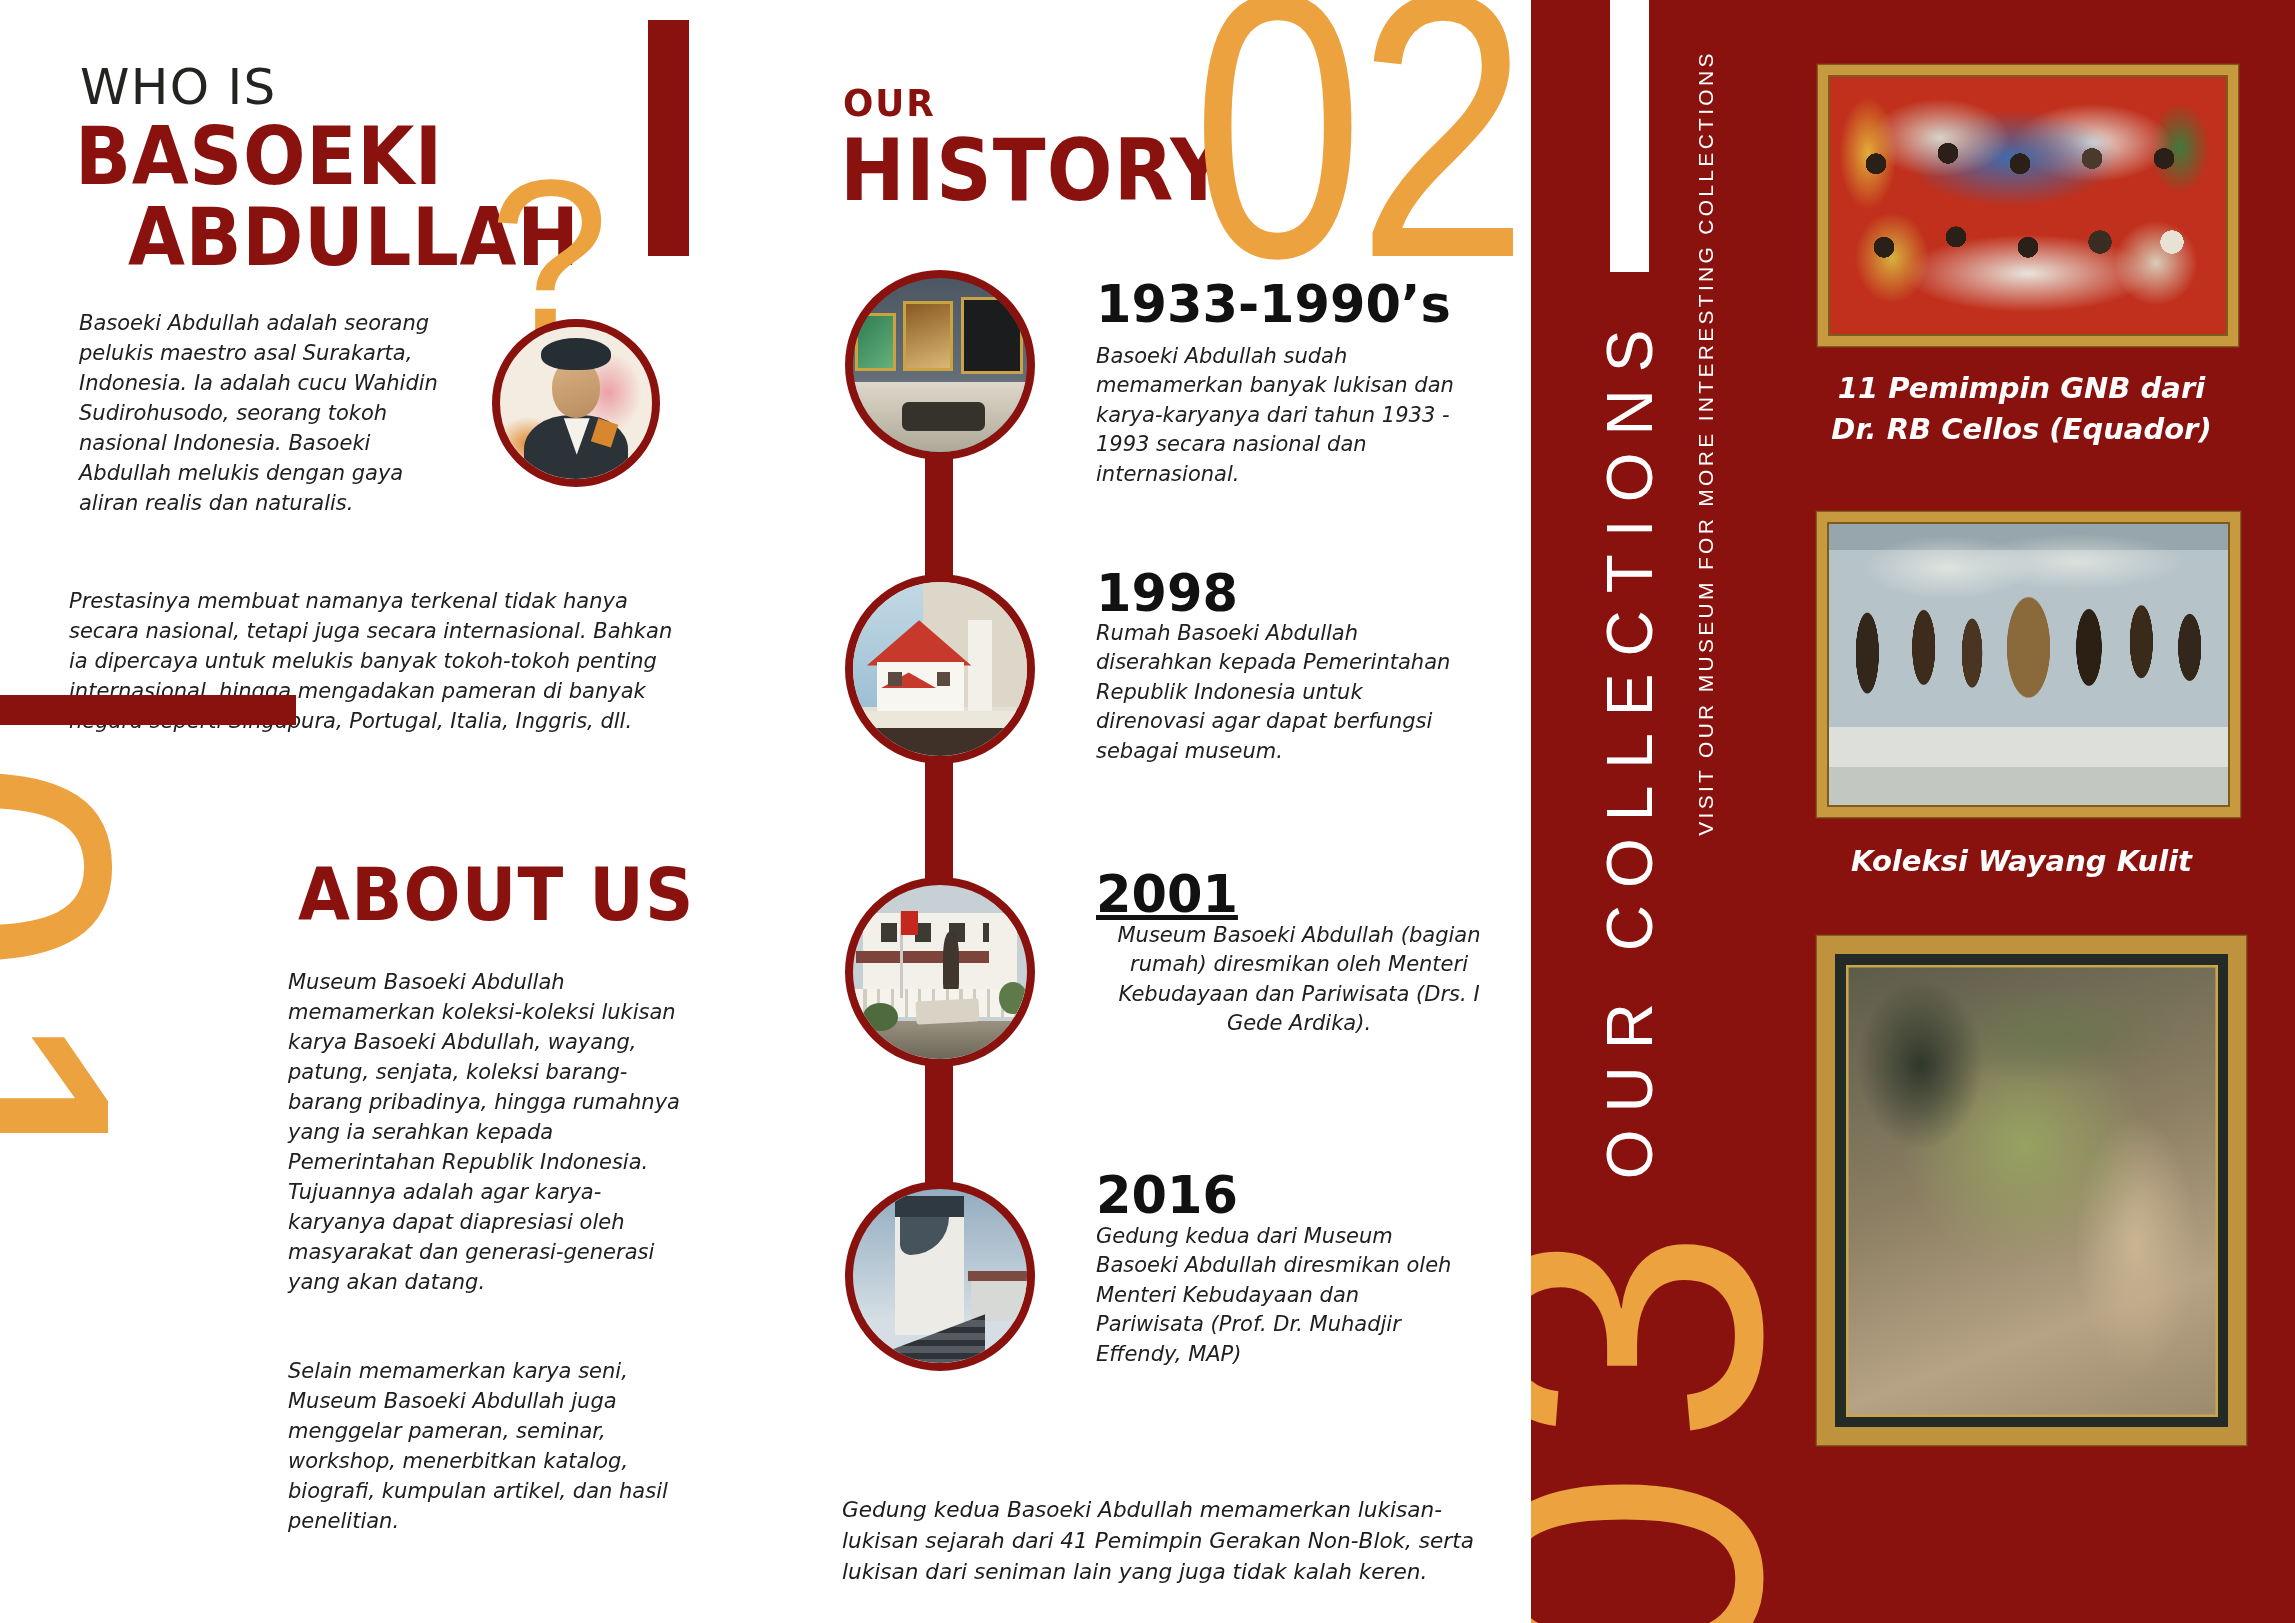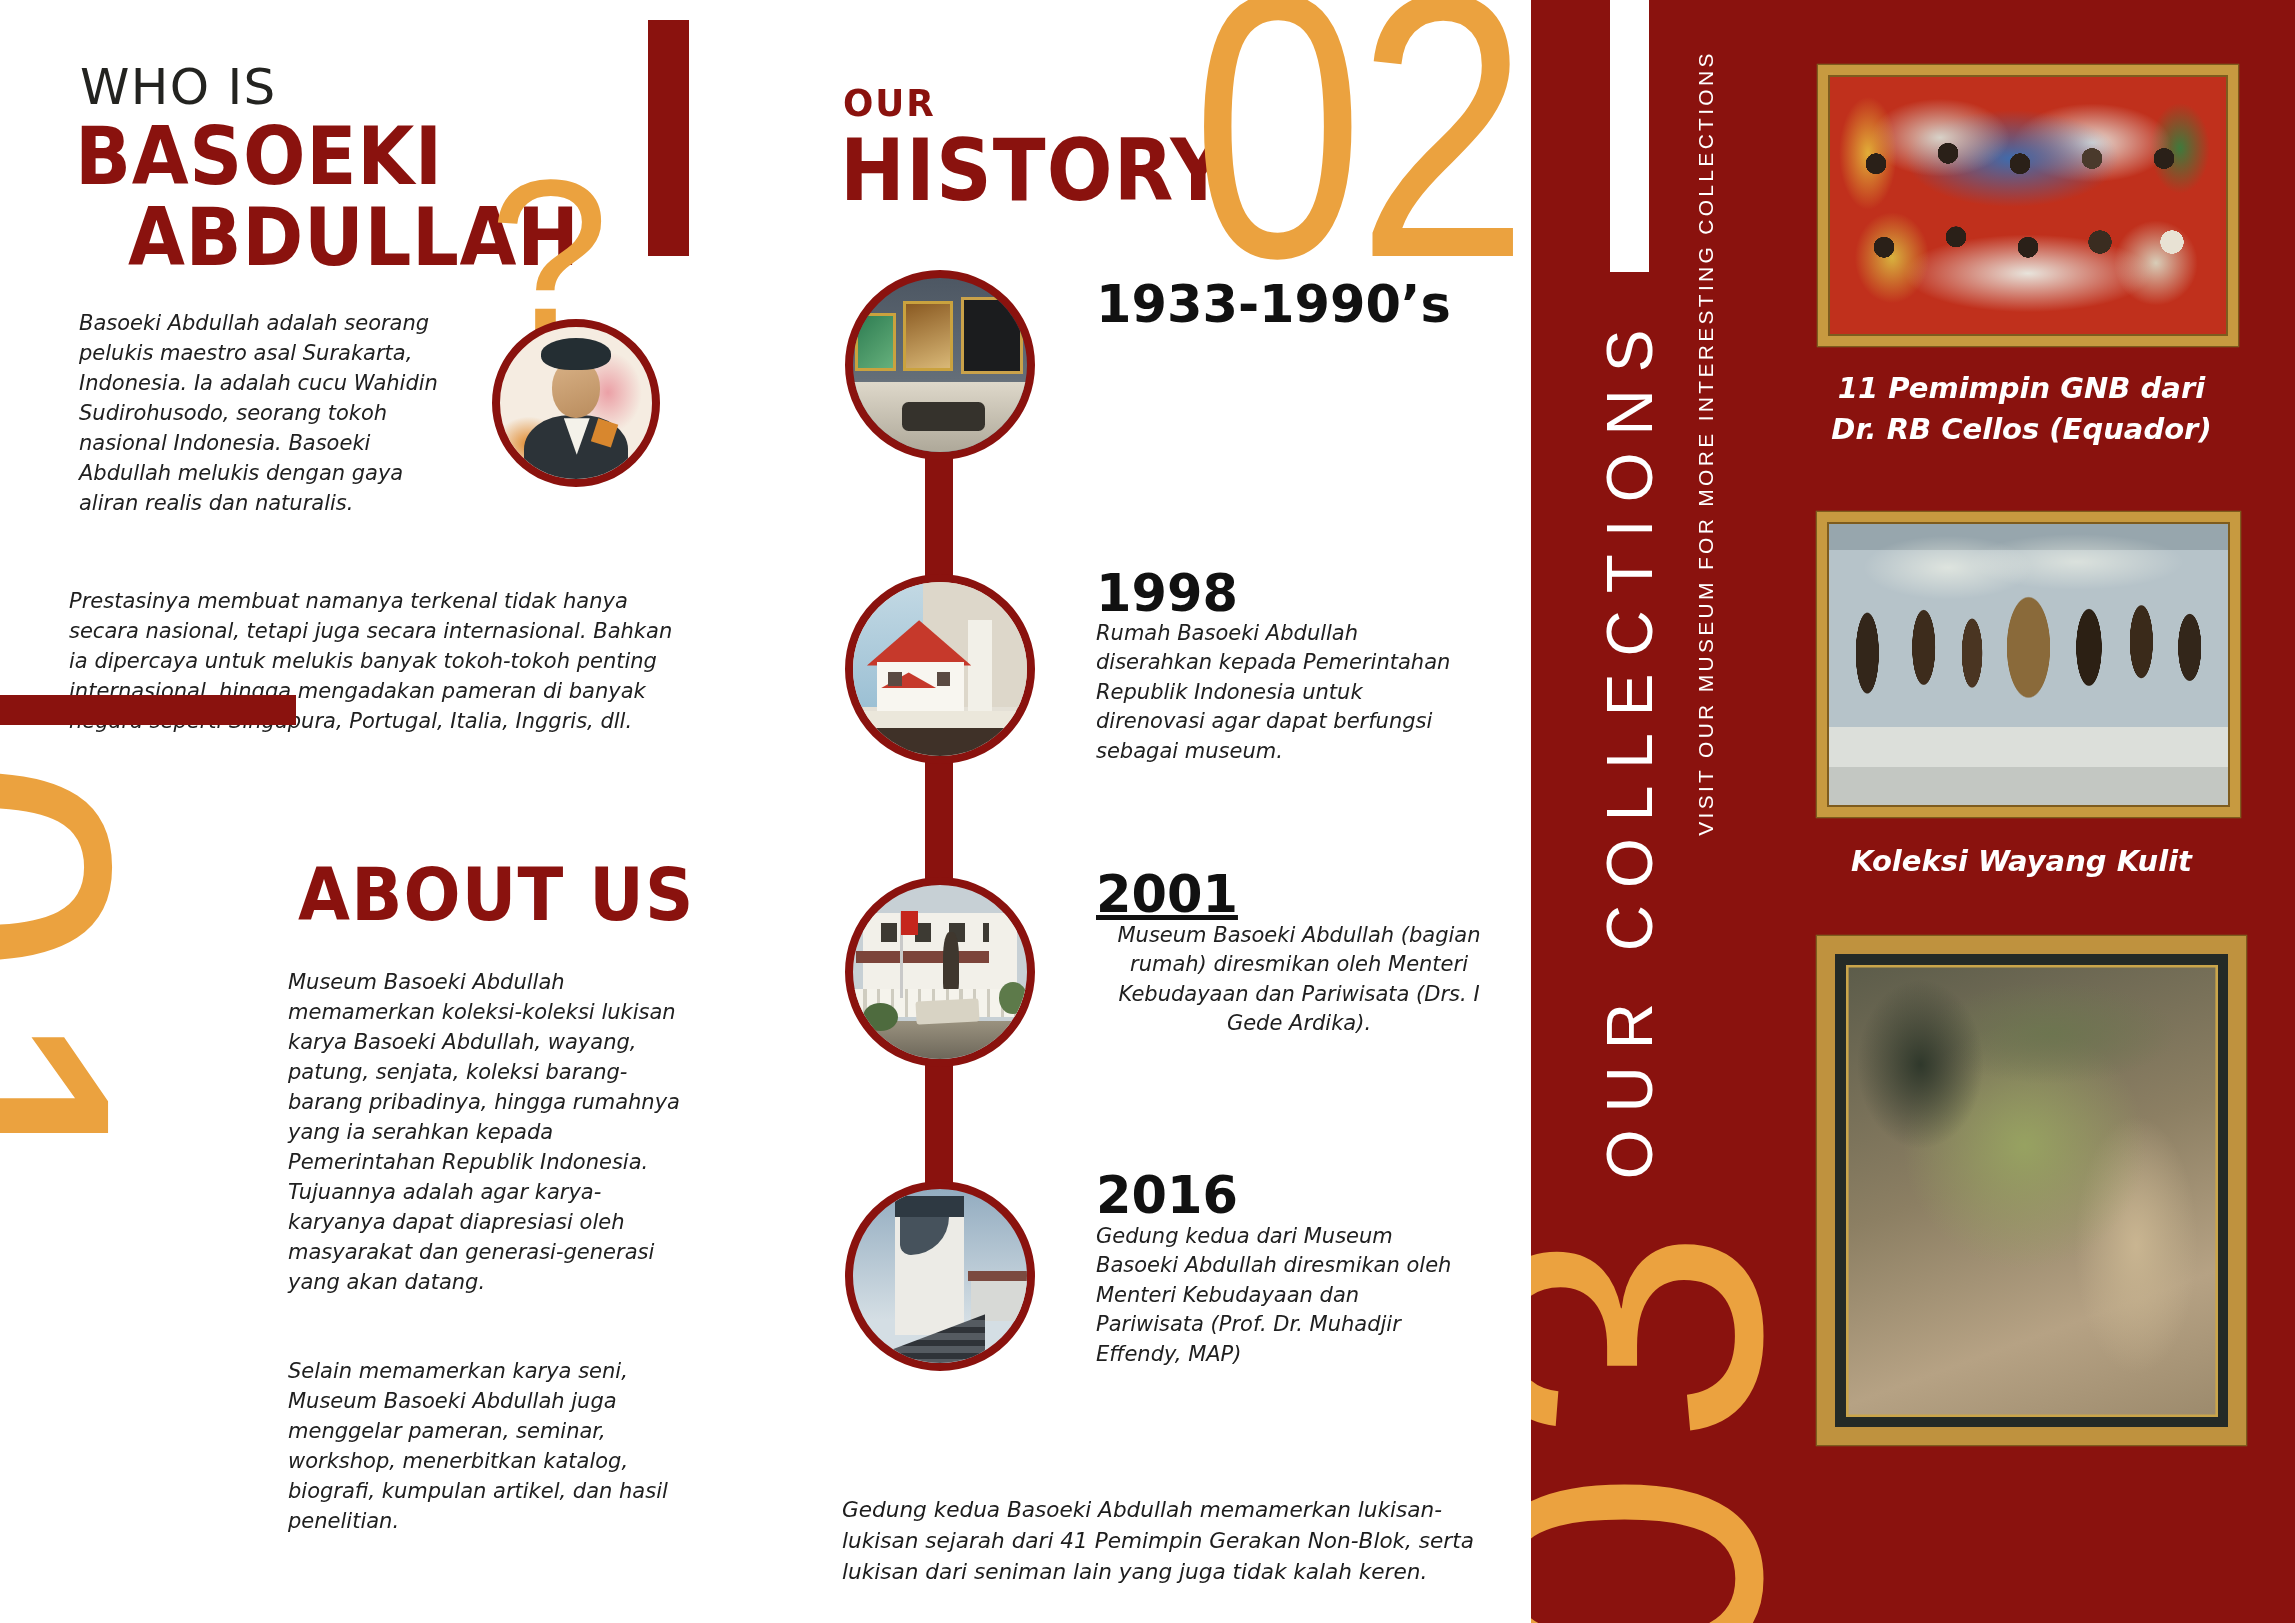--- a/index.html
+++ b/index.html
@@ -262,20 +262,25 @@
   <div class="abs tl-circle tlc4 c4">
     <div class="c4-tower"></div>
     <div class="c4-band"></div>
     <div class="c4-glass"></div>
     <div class="c4-right"></div>
     <div class="c4-rroof"></div>
     <div class="c4-steps"></div>
   </div>
 
   <div class="abs event-year ev1y">1933-1990’s</div>
+  <div class="abs event-body ml ev1b">Basoeki Abdullah sudah
+memamerkan banyak lukisan dan
+karya-karyanya dari tahun 1933 -
+1993 secara nasional dan
+internasional.</div>
   <div class="abs event-year ev2y">1998</div>
   <div class="abs event-body ml ev2b">Rumah Basoeki Abdullah
 diserahkan kepada Pemerintahan
 Republik Indonesia untuk
 direnovasi agar dapat berfungsi
 sebagai museum.</div>
   <div class="abs event-year ev3y">2001</div>
   <div class="abs event-body ml ev3b">Museum Basoeki Abdullah (bagian
 rumah) diresmikan oleh Menteri
 Kebudayaan dan Pariwisata (Drs. I

